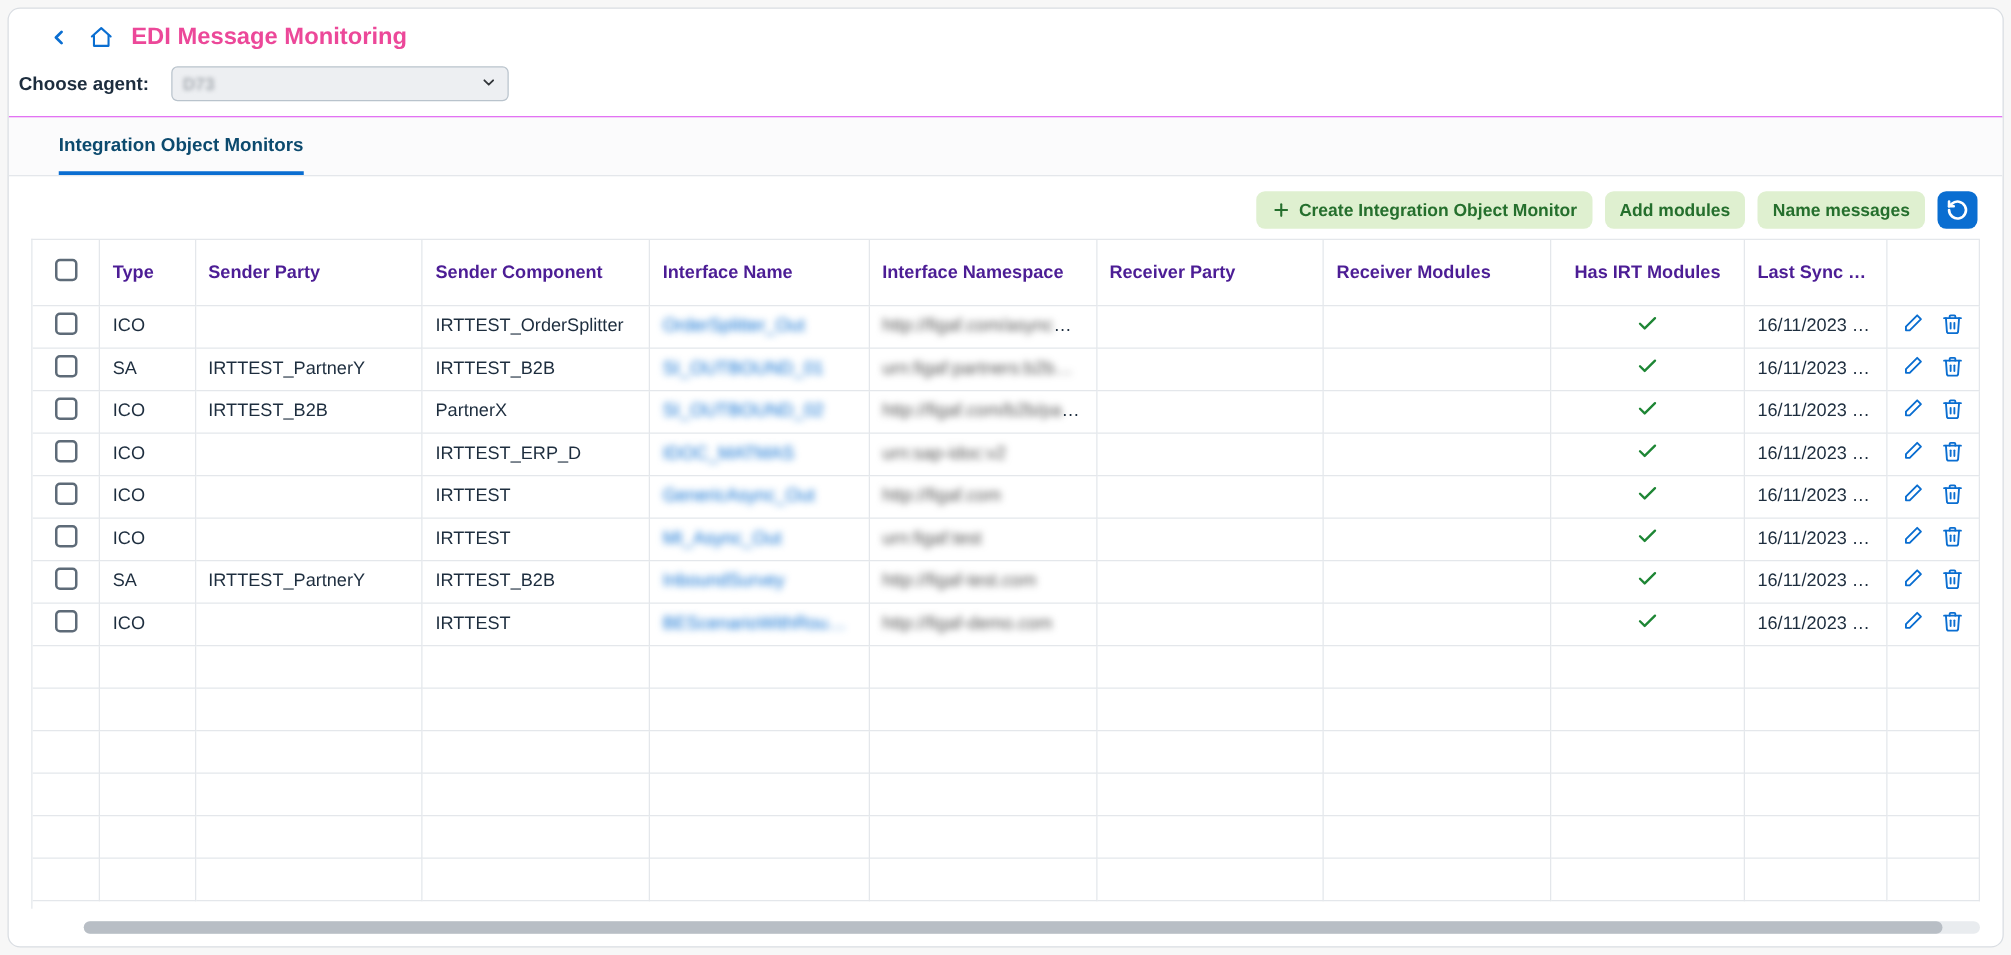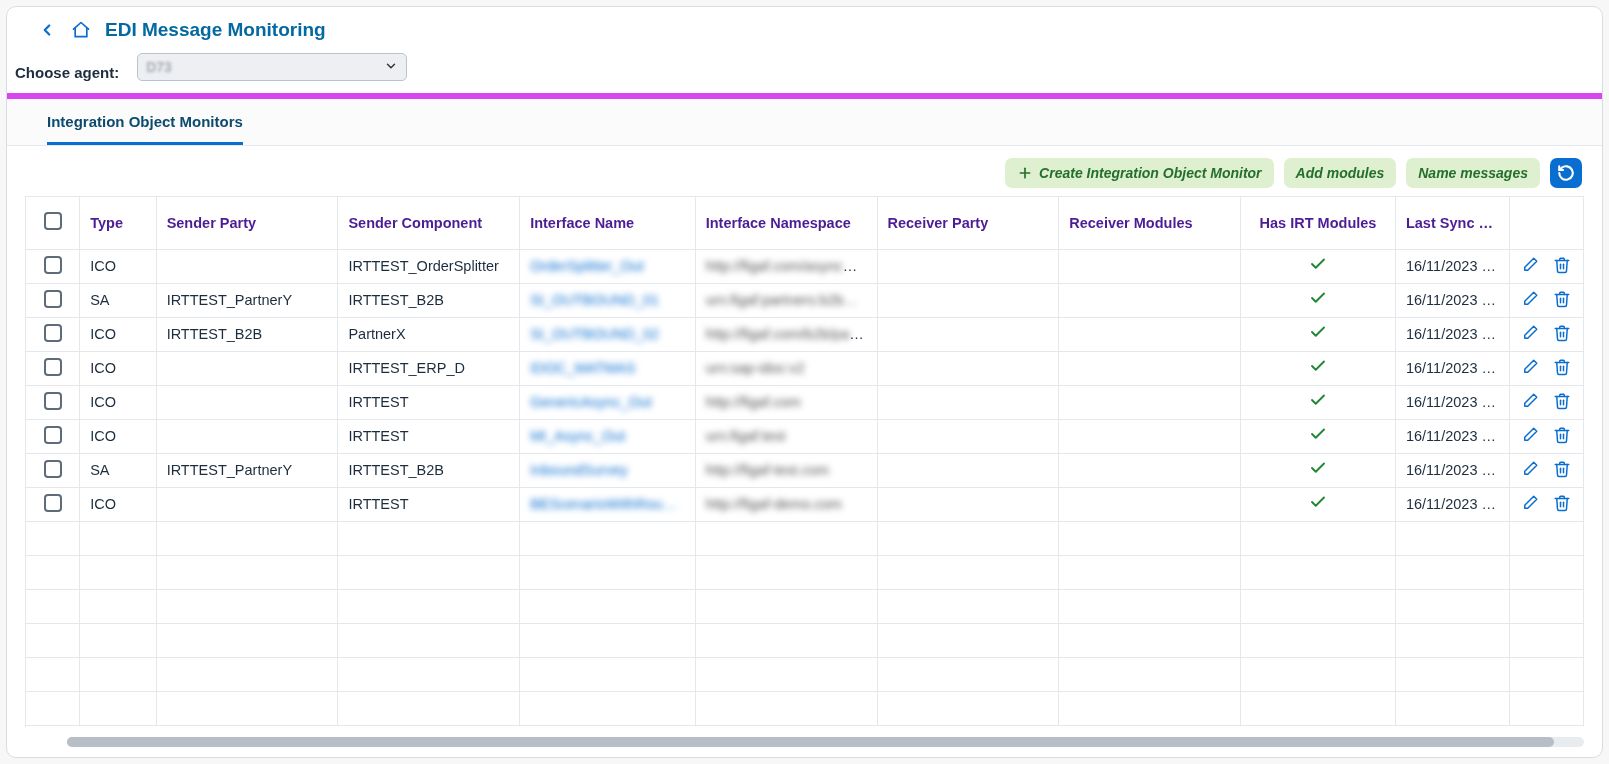--- a/index.html
+++ b/index.html
@@ -1,32 +1,32 @@
 <!DOCTYPE html>
 <html><head>
 <meta charset="utf-8">
 <style>
   * { box-sizing: border-box; margin: 0; padding: 0; }
   html, body { width: 100%; height: 100%; font-family: "Segoe UI", Arial, sans-serif; font-size: 14px; color: #1d2d3e; background: #f7f7f7; }
   .app { background: #fff; border: 1px solid #d9dde2; border-radius: 10px; margin: 6px; overflow: hidden; height: calc(100% - 12px); display: flex; flex-direction: column; }
   .header { display: flex; align-items: center; gap: 14px; padding: 12px 20px 8px 30px; }
   .header .back { width: 20px; height: 20px; display: flex; align-items: center; justify-content: center; cursor: pointer; color: #0a6ed1; }
   .header .home { width: 20px; height: 20px; display: flex; align-items: center; justify-content: center; cursor: pointer; color: #0a6ed1; }
-  .header .title { font-size: 19px; font-weight: 700; color: #0369a1; }
-  .agentrow { display: flex; align-items: flex-end; gap: 18px; padding: 4px 8px 12px 8px; border-bottom: 6px solid #d946ef; }
+  .header .title { font-size: 19px; font-weight: 700; color: #ec4899; }
+  .agentrow { display: flex; align-items: center; gap: 18px; padding: 4px 8px 12px 8px; border-bottom: 1px solid #d946ef; }
   .agentrow label { font-weight: 600; font-size: 15px; color: #1d2d3e; }
   .agentrow .select { display: flex; align-items: center; justify-content: space-between; width: 270px; height: 28px; background: #edeff2; border: 1px solid #b9c3cc; border-radius: 5px; padding: 0 8px; cursor: pointer; }
   .agentrow .select .val { color: #a8adb3; filter: blur(1.5px); font-weight: 600; }
   .agentrow .select .chev { color: #32363a; }
   .tabs { display: flex; gap: 40px; padding: 0 40px; border-bottom: 1px solid #e4e7eb; background:#fbfbfc; }
   .tab { padding: 14px 0 12px 0; font-weight: 700; font-size: 15px; color: #1d2d3e; cursor: pointer; border-bottom: 3px solid transparent; }
   .tab.active { color: #0c4a6e; border-bottom-color: #0a6ed1; }
   .toolbar { display: flex; justify-content: flex-end; align-items: center; gap: 10px; padding: 12px 20px 8px 20px; }
   .btn { display: inline-flex; align-items: center; gap: 6px; height: 30px; padding: 0 12px; border-radius: 7px; font-weight: 700; font-size: 14px; cursor: pointer; border: none; }
-  .btn.green { background: #dff0d0; color: #256f2d; font-style: italic; }
+  .btn.green { background: #dff0d0; color: #256f2d; }
   .btn.iconbtn { background: #0a6ed1; color: #fff; width: 32px; height: 30px; justify-content: center; padding: 0; }
   .tablewrap { flex: 1; overflow:auto; margin: 0 18px 10px 18px; border-top:1px solid #e4e7eb; border-left:1px solid #e4e7eb; position:relative;}
   table { border-collapse: collapse; width: 100%; table-layout: fixed; }
   th, td { border-right: 1px solid #e4e7eb; border-bottom: 1px solid #e4e7eb; padding: 0 10px; text-align: left; vertical-align: middle; overflow: hidden; text-overflow: ellipsis; white-space: nowrap; }
   th { height: 52px; font-weight: 700; font-size: 14.5px; color:#4c1d95;}
   td { height: 34px; font-size: 14.5px; }
   td.center, th.center { text-align: center; }
   .chk { width: 18px; height: 18px; border: 2px solid #5e6b78; border-radius: 4px; display: inline-block; cursor: pointer; background:#fff;}
   .link { color: #0a6ed1; cursor: pointer; filter: blur(3px); user-select:none;}
   .ns  { filter: blur(3px); color:#555; user-select:none;}

